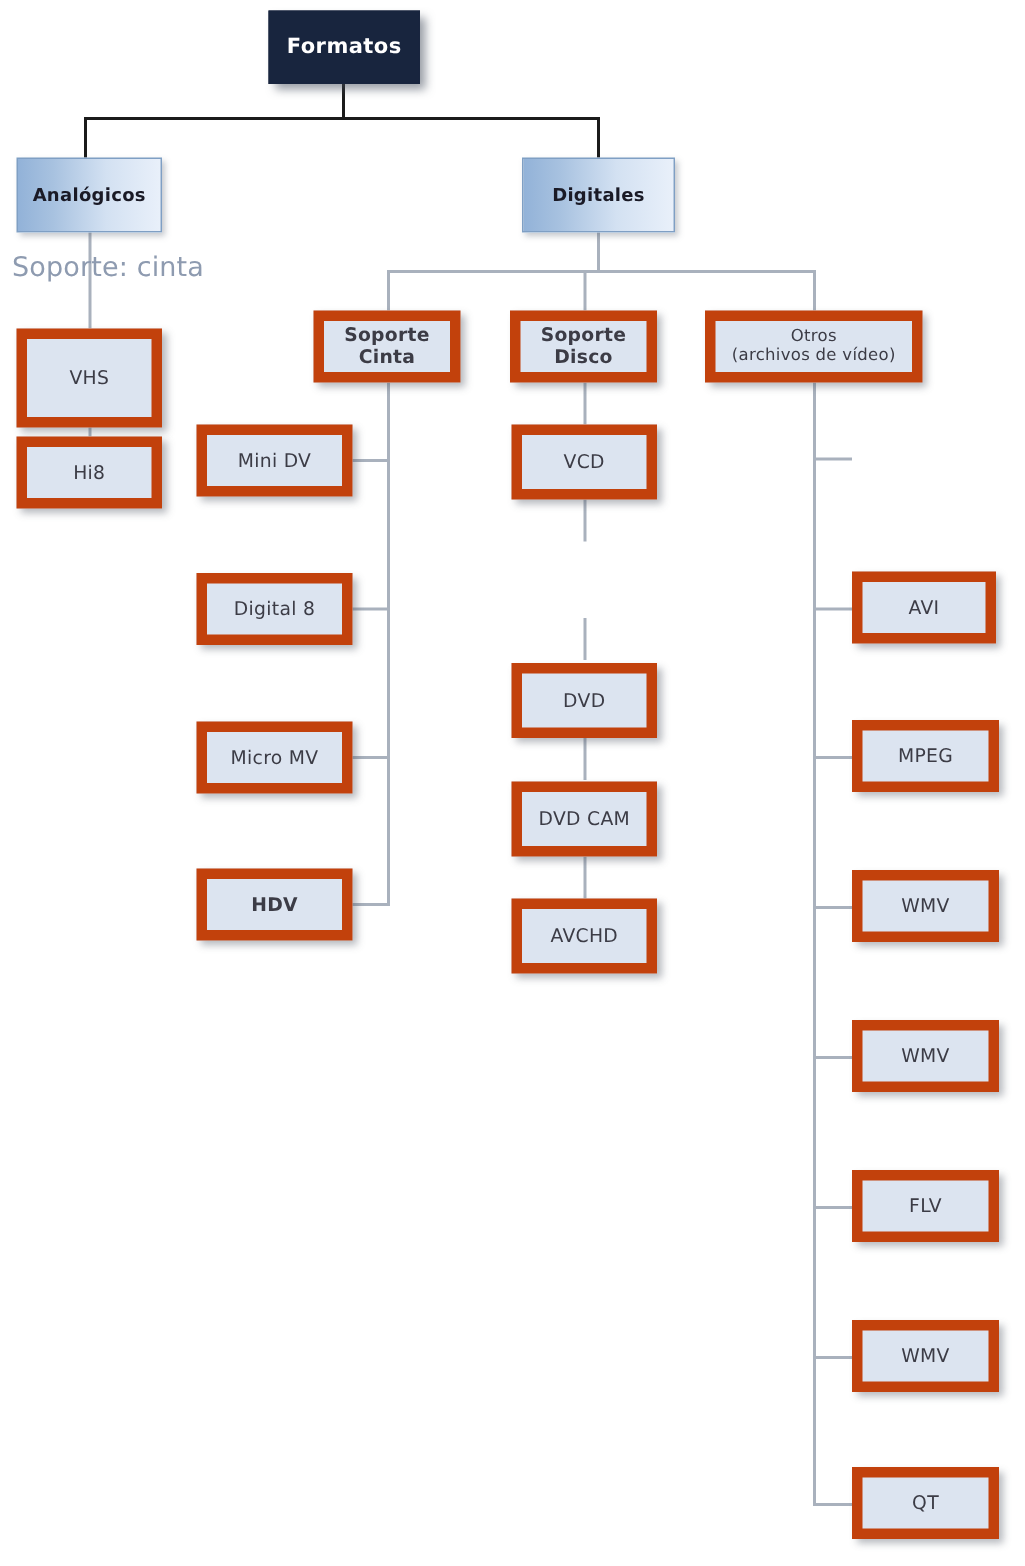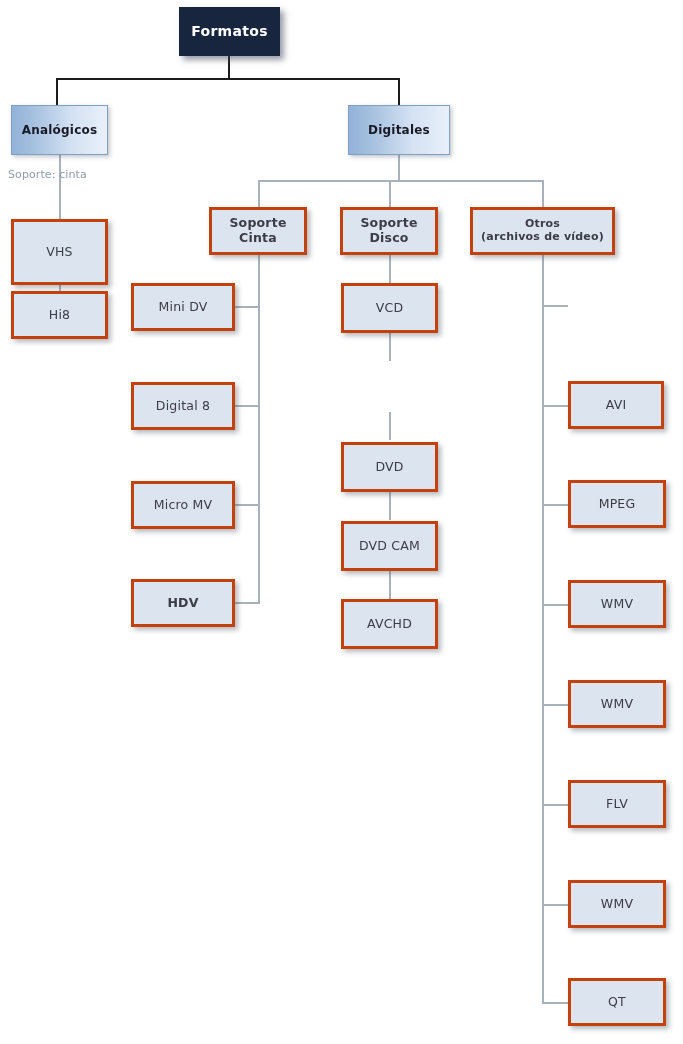--- a/index.html
+++ b/index.html
@@ -30,21 +30,21 @@
   .edge.h { height: 2px; }
   .edge.v { width: 2px; }
 
   
   .node {
     position: absolute;
     display: flex;
     align-items: center;
     justify-content: center;
     text-align: center;
-    border: 3px solid #c2410c;
+    border: 7px solid #c2410c;
     background: #dce4f0;
     color: #3c3c46;
     font-size: 12.5px;
     line-height: 1.18;
     letter-spacing: 0.2px;
     box-shadow: 3px 3px 5px rgba(80,88,100,0.42);
     z-index: 5;
   }
   .node .lbl { display: block; padding: 0 4px; }
 
@@ -69,28 +69,28 @@
     box-shadow: 2px 2px 4px rgba(90,98,112,0.35);
   }
 
   
   .node.hdr {
     font-weight: bold;
     font-size: 12.5px;
   }
   .node.small {
     font-size: 11px;
-    font-weight: bold;
+    font-weight: normal;
   }
 
   
   .caption {
     position: absolute;
     color: #8e9bb0;
-    font-size: 11px;
+    font-size: 18px;
     letter-spacing: 0.1px;
     white-space: nowrap;
     z-index: 4;
   }
 </style>
 </head>
 <body>
 
 <div id="canvas">
 

